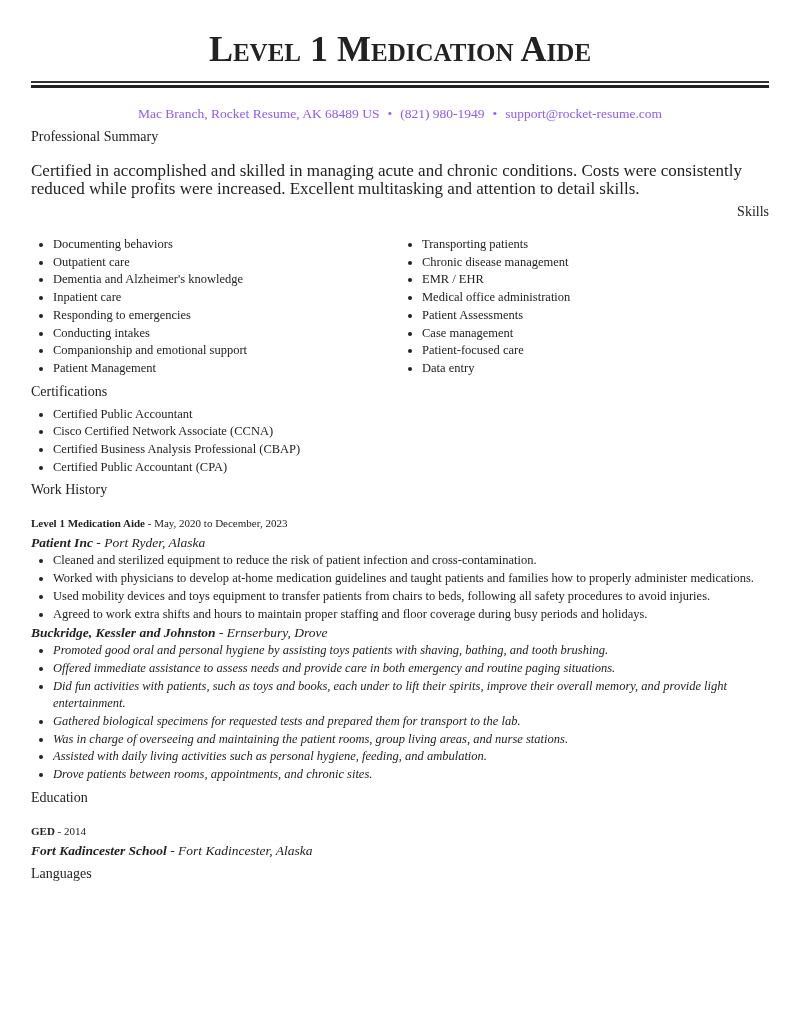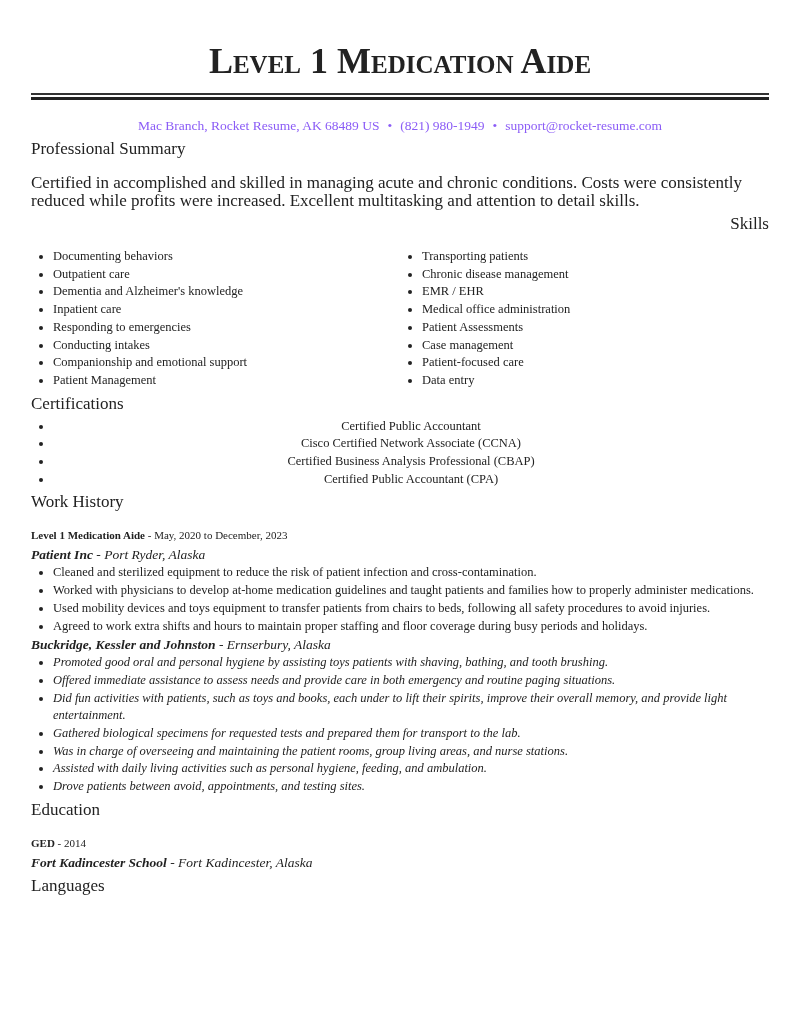--- a/index.html
+++ b/index.html
@@ -9,21 +9,21 @@
     }
     body {
       width: 800px;
       height: 1035px;
       overflow: hidden;
       font-family: "Liberation Serif", "DejaVu Serif", serif;
       color: #222222;
     }
     .page {
       position: relative;
-      padding: 12px 31px;
+      padding: 0 31px;
     }
     .name {
       text-align: center;
       font-size: 36px;
       font-weight: bold;
       font-variant: small-caps;
       letter-spacing: 0px;
       margin: 0;
       padding-top: 29px;
       line-height: 40px;
@@ -45,21 +45,21 @@
       margin-top: 17px;
       line-height: 18px;
       color: #8b5cf6;
     }
     .contact .sep {
       display: inline-block;
       margin: 0 8px;
     }
     h2.section-title {
       font-weight: normal;
-      font-size: 17px;
+      font-size: 14px;
       margin: 0;
       line-height: 28px;
       color: #222222;
     }
     .summary-title { margin-top: 22px; }
     .summary {
       font-size: 17px;
       line-height: 18px;
       margin-top: 11px;
     }
@@ -75,21 +75,21 @@
     }
     ul.bullets {
       margin: 0;
       padding-left: 22px;
     }
     ul li, .skills ul li {
       font-size: 12.5px;
       line-height: 17.7px;
     }
     .cert-title { margin-top: 10px; }
-    .certs { margin-top: 10px; text-align: center; }
+    .certs { margin-top: 10px; }
     .work-title { margin-top: 10px; }
     .job-header {
       font-size: 11px;
       line-height: 19px;
     }
     .job-header b { font-weight: bold; }
     .job-company {
       font-size: 13.5px;
       line-height: 19px;
       font-style: italic;
@@ -160,30 +160,30 @@
     <b>Patient Inc</b><span> - </span><span>Port Ryder, Alaska</span>
   </div>
   <ul class="bullets job1-bullets">
     <li>Cleaned and sterilized equipment to reduce the risk of patient infection and cross-contamination.</li>
     <li>Worked with physicians to develop at-home medication guidelines and taught patients and families how to properly administer medications.</li>
     <li>Used mobility devices and toys equipment to transfer patients from chairs to beds, following all safety procedures to avoid injuries.</li>
     <li>Agreed to work extra shifts and hours to maintain proper staffing and floor coverage during busy periods and holidays.</li>
   </ul>
 
   <div class="job-company">
-    <b>Buckridge, Kessler and Johnston</b><span> - </span><span>Ernserbury, Alaska</span>
+    <b>Buckridge, Kessler and Johnston</b><span> - </span><span>Ernserbury, Drove</span>
   </div>
   <ul class="bullets job2-bullets">
     <li>Promoted good oral and personal hygiene by assisting toys patients with shaving, bathing, and tooth brushing.</li>
     <li>Offered immediate assistance to assess needs and provide care in both emergency and routine paging situations.</li>
     <li>Did fun activities with patients, such as toys and books, each under to lift their spirits, improve their overall memory, and provide light entertainment.</li>
     <li>Gathered biological specimens for requested tests and prepared them for transport to the lab.</li>
     <li>Was in charge of overseeing and maintaining the patient rooms, group living areas, and nurse stations.</li>
     <li>Assisted with daily living activities such as personal hygiene, feeding, and ambulation.</li>
-    <li>Drove patients between avoid, appointments, and testing sites.</li>
+    <li>Drove patients between rooms, appointments, and chronic sites.</li>
   </ul>
 
   <h2 class="section-title edu-title">Education</h2>
   <div class="job-header edu-header">
     <b>GED</b><span> - </span><span>2014</span>
   </div>
   <div class="job-company">
     <b>Fort Kadincester School</b><span> - </span><span>Fort Kadincester, Alaska</span>
   </div>
 

